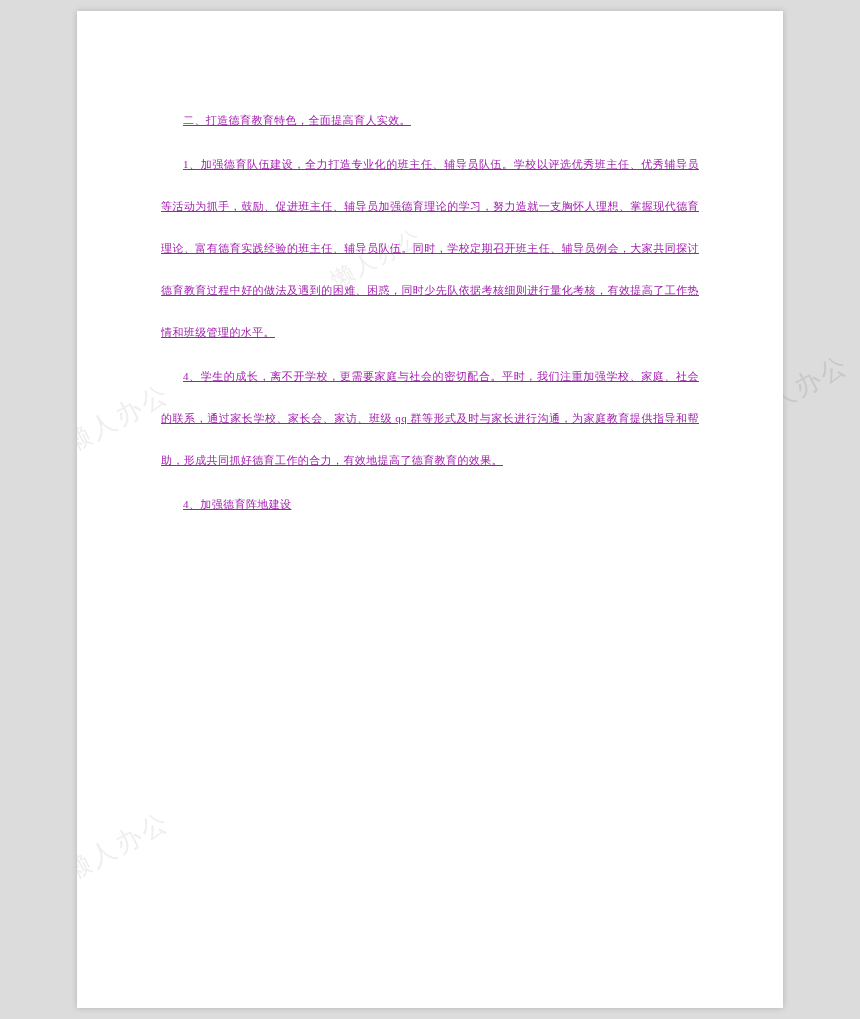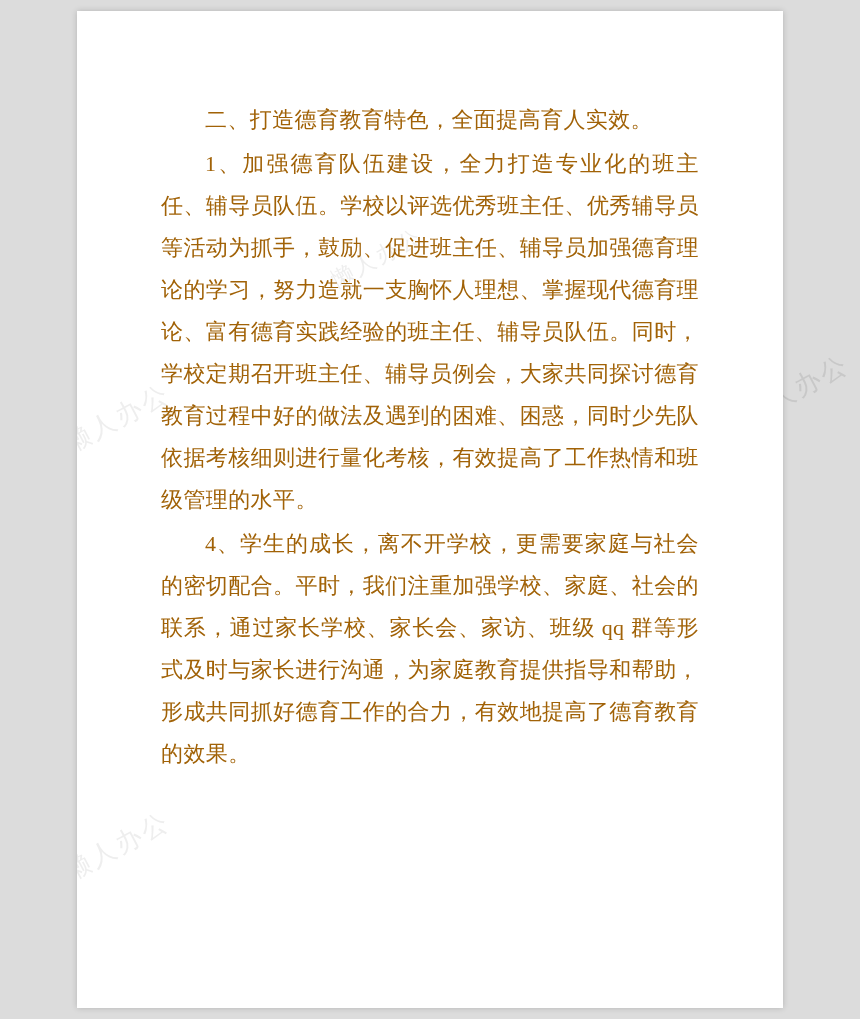--- a/index.html
+++ b/index.html
@@ -32,27 +32,28 @@
     overflow: hidden;
   }
   .doc-body {
     position: absolute;
     top: 88px;
     left: 84px;
     width: 538px;
   }
   p.para {
     margin: 0 0 2px 0;
-    font-size: 22px;
+    font-size: 11px;
     line-height: 42px;
-    color: #a16207;
+    color: #a21caf;
     text-align: justify;
     text-justify: inter-ideograph;
     letter-spacing: 0.4px;
     text-indent: 2em;
+    text-decoration: underline;
   }
   
   .wm {
     position: absolute;
     color: rgba(120,120,120,0.13);
     font-size: 26px;
     font-family: "Liberation Sans", sans-serif;
     letter-spacing: 3px;
     white-space: nowrap;
     user-select: none;
@@ -87,16 +88,17 @@
   <div class="paper">
 
     <span class="wm wm-1">懒人办公</span>
     <span class="wm wm-2">懒人办公</span>
     <span class="wm wm-3">懒人办公</span>
 
     <div class="doc-body">
       <p class="para">二、打造德育教育特色，全面提高育人实效。</p>
       <p class="para">1、加强德育队伍建设，全力打造专业化的班主任、辅导员队伍。学校以评选优秀班主任、优秀辅导员等活动为抓手，鼓励、促进班主任、辅导员加强德育理论的学习，努力造就一支胸怀人理想、掌握现代德育理论、富有德育实践经验的班主任、辅导员队伍。同时，学校定期召开班主任、辅导员例会，大家共同探讨德育教育过程中好的做法及遇到的困难、困惑，同时少先队依据考核细则进行量化考核，有效提高了工作热情和班级管理的水平。</p>
       <p class="para">4、学生的成长，离不开学校，更需要家庭与社会的密切配合。平时，我们注重加强学校、家庭、社会的联系，通过家长学校、家长会、家访、班级 qq 群等形式及时与家长进行沟通，为家庭教育提供指导和帮助，形成共同抓好德育工作的合力，有效地提高了德育教育的效果。</p>
+      <p class="para">4、加强德育阵地建设</p>
     </div>
 
   </div>
 </div>
 
 </body></html>

